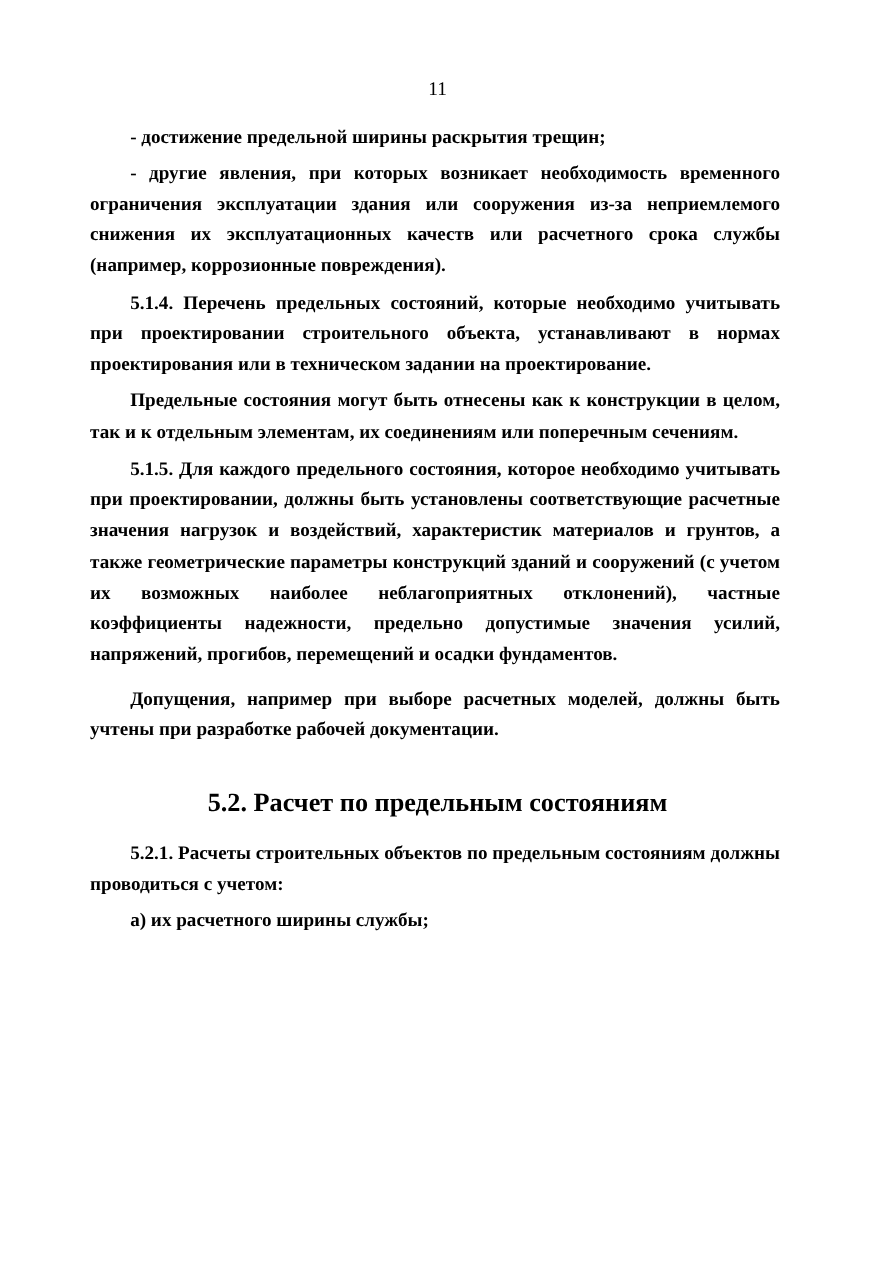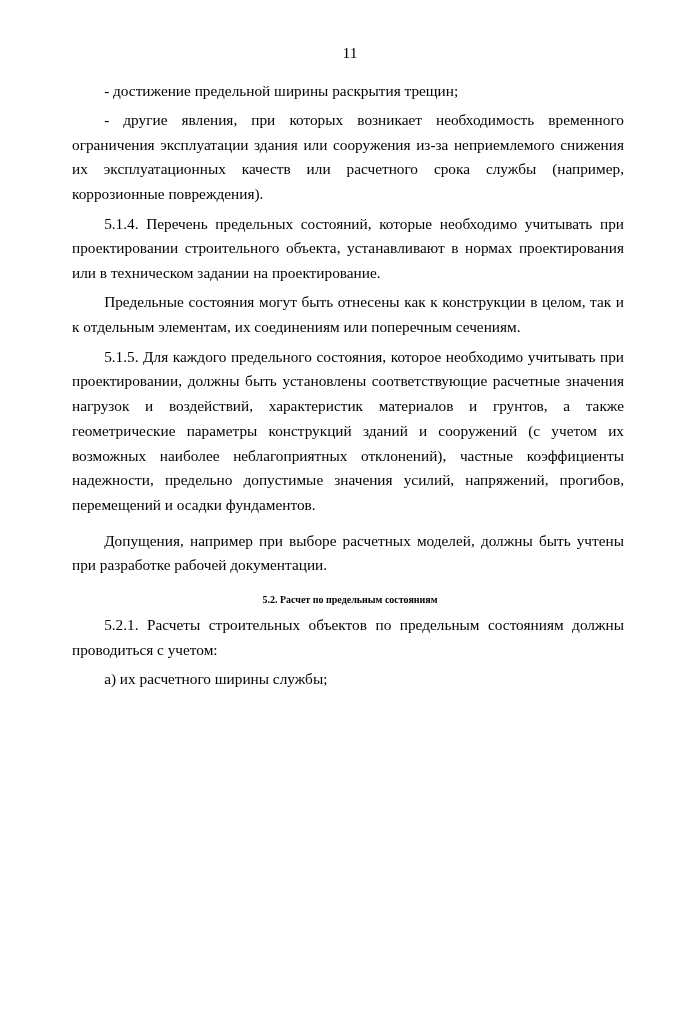--- a/index.html
+++ b/index.html
@@ -12,47 +12,48 @@
     height: 1015px;
     font-family: "Liberation Serif", "DejaVu Serif", serif;
     color: #000000;
     position: relative;
     overflow: hidden;
   }
   .page {
     width: 700px;
     height: 1015px;
     box-sizing: border-box;
-    padding: 44px 72px 40px 72px;
+    padding: 63px 72px 40px 72px;
     position: relative;
   }
   .page-number {
     text-align: center;
     font-size: 15.5px;
     line-height: 1.2;
     margin-bottom: 16px;
   }
   .content {
     font-size: 15.3px;
     line-height: 1.62;
     text-align: justify;
     text-justify: inter-word;
     hyphens: manual;
   }
   p.para {
     margin: 0 4px 0.30em 0;
     text-indent: 2.1em;
     text-align: justify;
+    font-weight: bold;
   }
   p.heading {
     margin: 1.35em 0 0.55em 0;
     text-indent: 0;
     text-align: center;
     font-weight: bold;
-    font-size: 10px;
+    font-size: 21px;
   }
   .spacer-sm { height: 6px; }
 </style>
 </head>
 <body>
 
 <div class="page">
 
   <div class="page-number">11</div>
 

